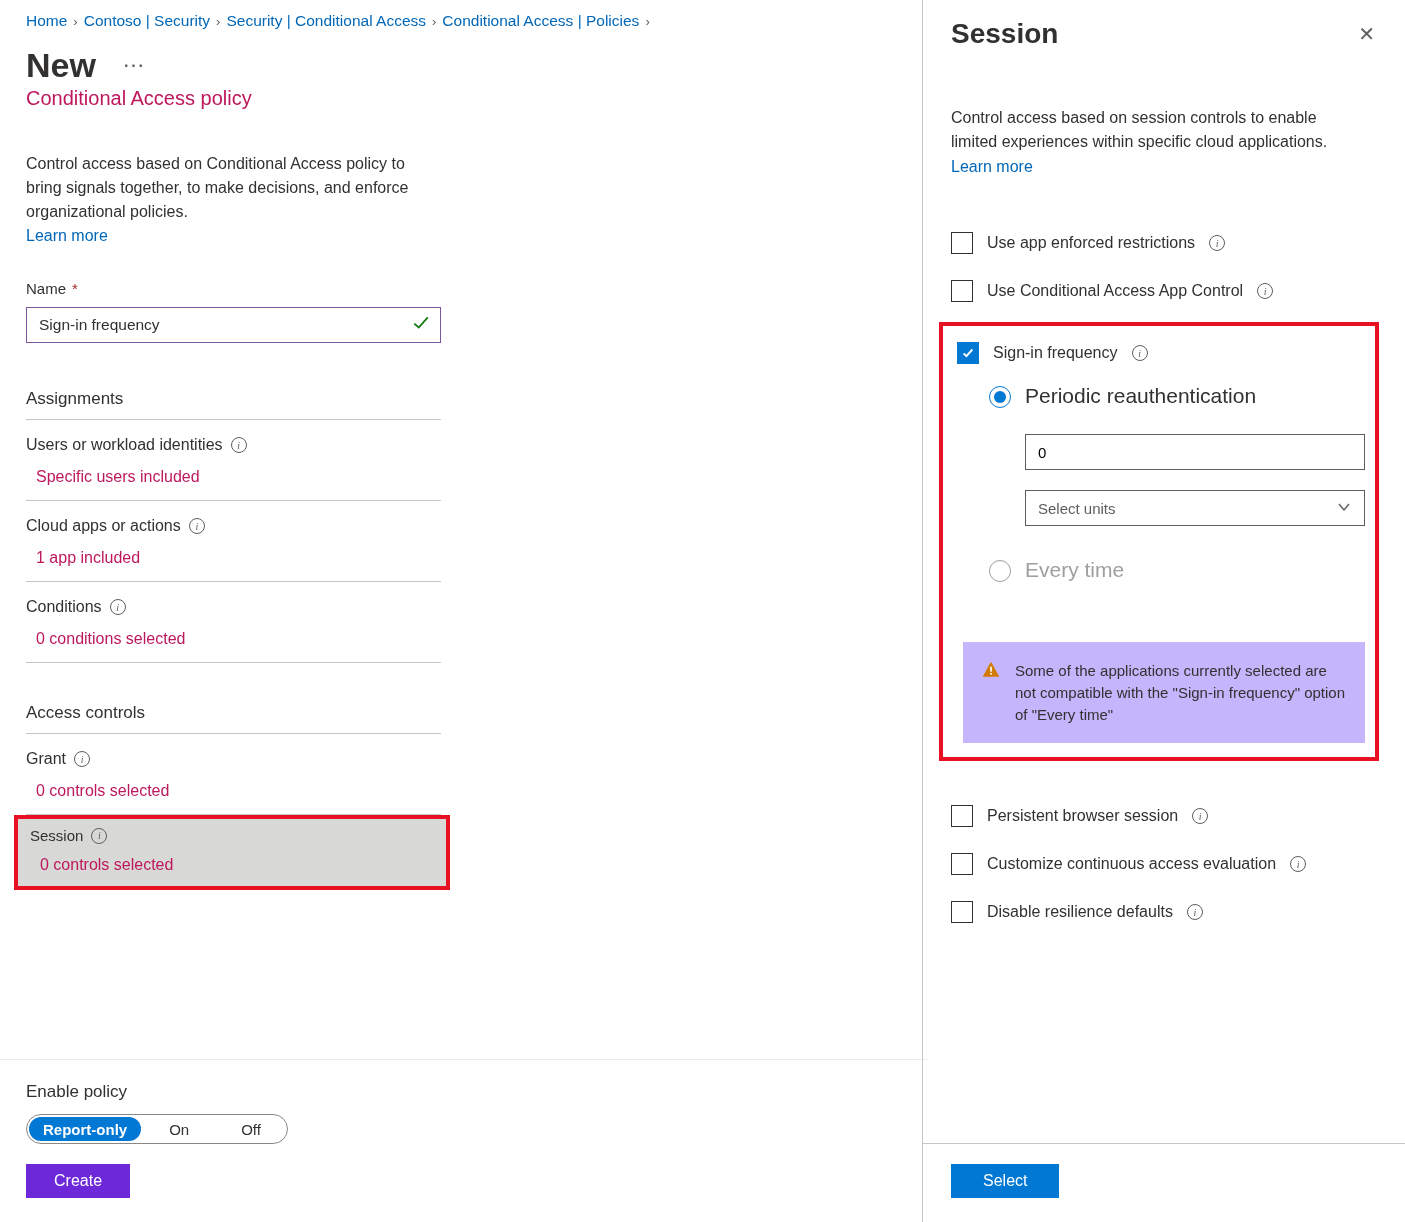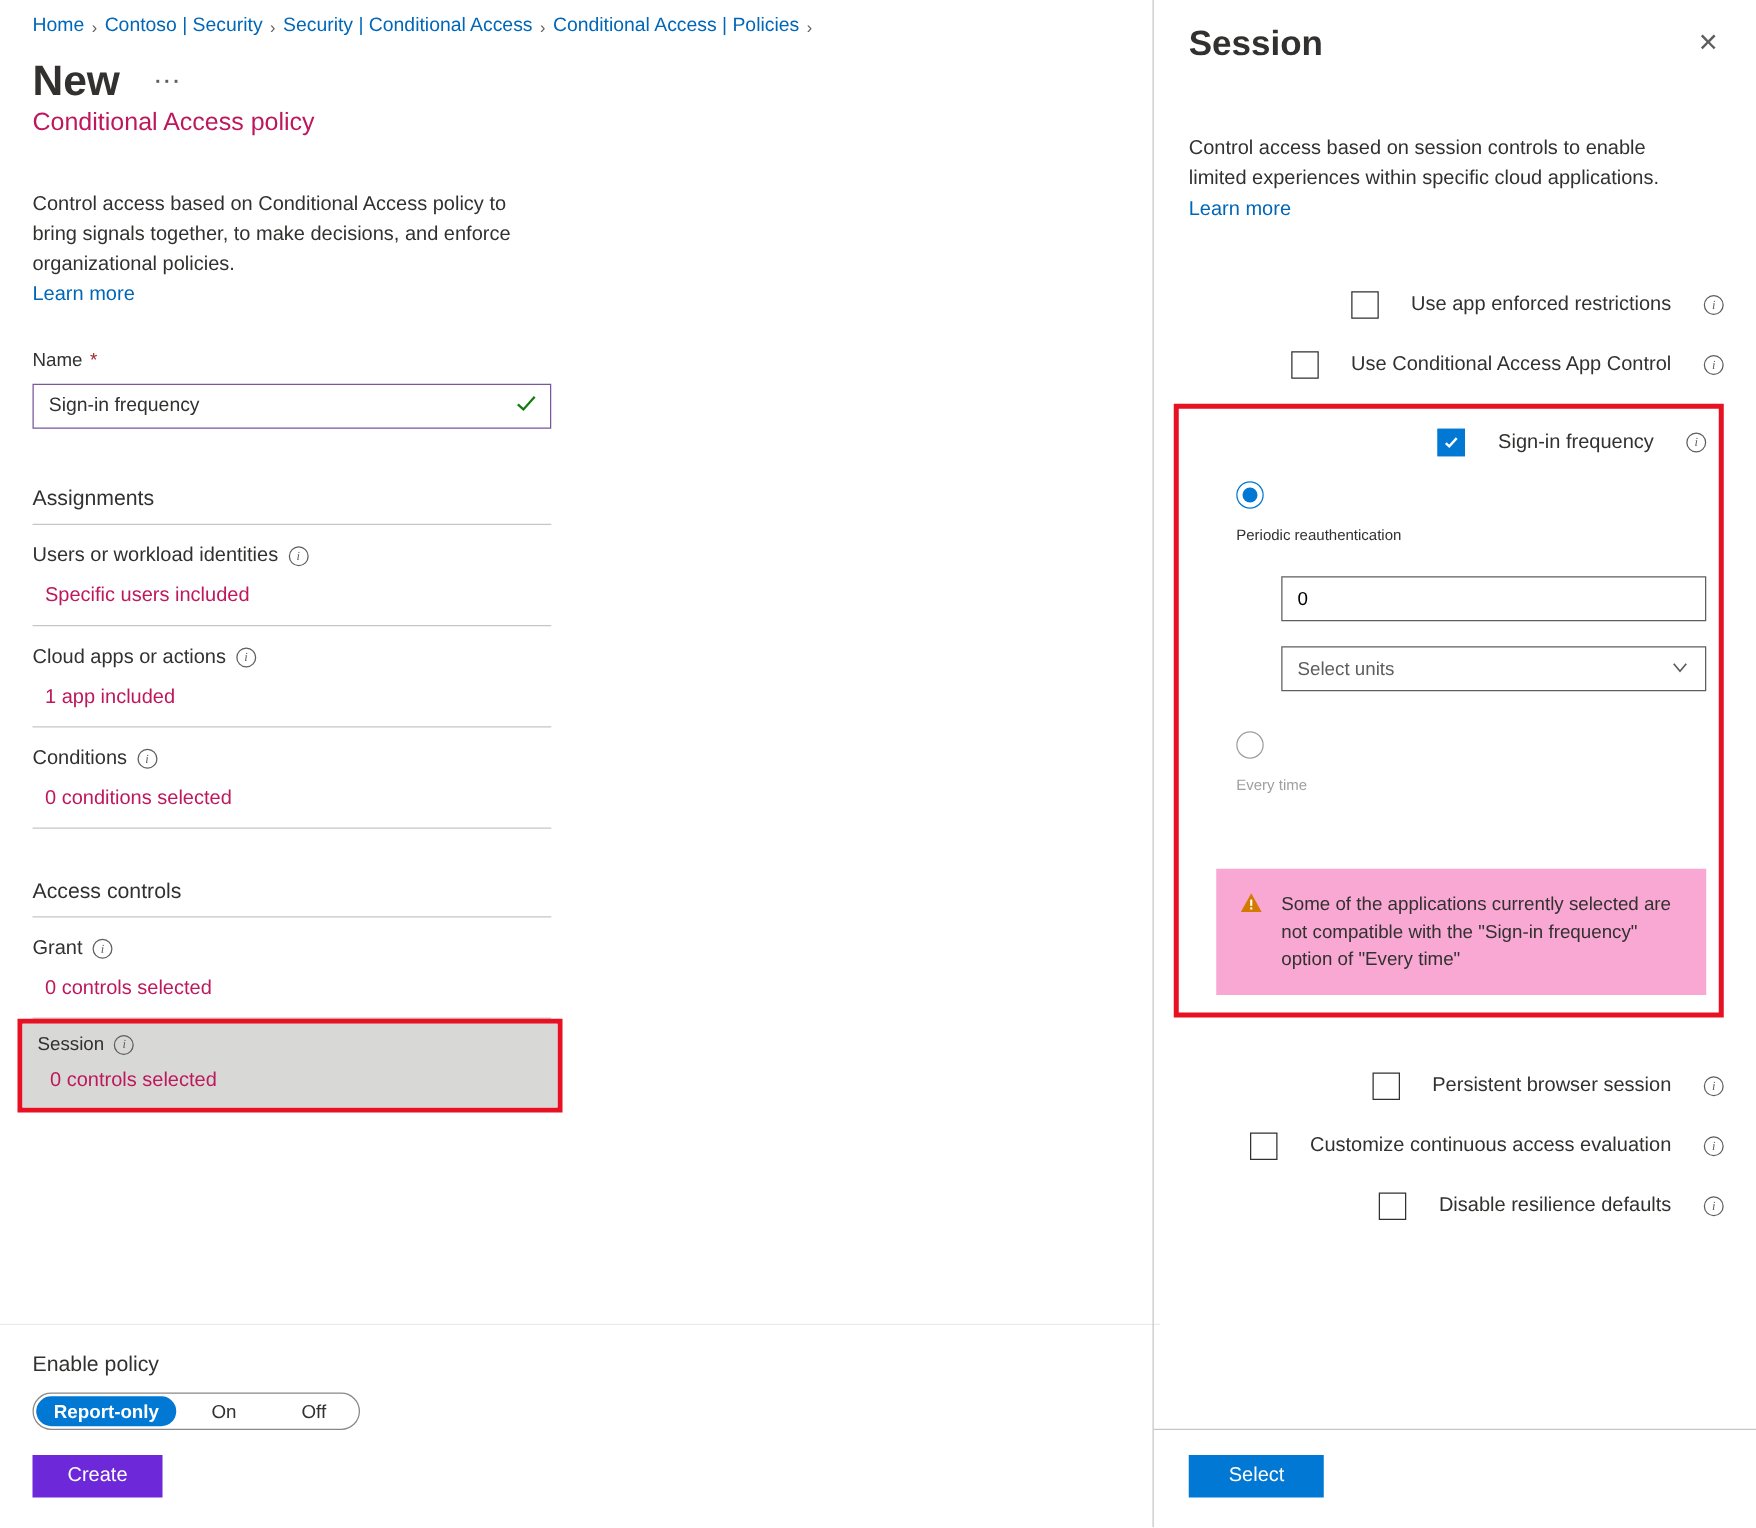--- a/index.html
+++ b/index.html
@@ -168,48 +168,46 @@
   }
   .panel-body {
     padding: 56px 26px 0 28px;
     flex:1;
     overflow:auto;
   }
   .panel-desc {
     font-size: 16px; line-height:1.5; max-width: 400px;
   }
   .opt-row {
-    display:flex; align-items:center; gap:26px;
+    display:flex; align-items:center; gap:14px;
     margin-top: 26px;
     font-size: 16px;
-    justify-content: flex-end;
   }
   .opt-row.first { margin-top: 56px; }
   .chk, .chk-checked {
     width:22px; height:22px; border:1px solid #323130;
     flex-shrink:0;
     display:inline-flex; align-items:center; justify-content:center;
     cursor:pointer;
   }
   .chk-checked {
     background:#0078d4; border-color:#0078d4; color:#fff;
   }
   .chk-checked svg { width:14px; height:14px; }
   .signin-box-outer {
     border: 4px solid #e81123;
     padding: 10px 10px 14px 10px;
     margin-left: -12px;
     margin-top: 20px;
   }
   .radio-row {
-    display:flex; align-items:flex-start; gap:14px;
+    display:flex; align-items:flex-end; gap:14px;
     margin-left: 36px;
     margin-top: 20px;
-    font-size:12px;
-    flex-direction:column;
+    font-size:21px;
   }
   .radio {
     width:22px; height:22px; border:1px solid #323130; border-radius:50%;
     display:inline-flex; align-items:center; justify-content:center;
     cursor:pointer;
     flex-shrink:0;
   }
   .radio.selected { border-color:#0078d4; }
   .radio.selected::after {
     content:""; width:12px; height:12px; background:#0078d4; border-radius:50%;
@@ -226,26 +224,26 @@
     font-size:15px; width:100%;
   }
   .select-input {
     height:36px; border:1px solid #605e5c; padding:0 12px;
     font-size:15px; width:100%;
     display:flex; align-items:center; justify-content:space-between;
     color:#605e5c; cursor:pointer;
   }
   .chev { font-size:14px; }
   .warning-box {
-    background:#f9a8d4;
+    background:#c4b5fd;
     display:flex;
     gap:14px;
     padding: 18px 18px;
     margin-top: 60px;
-    margin-left: 20px;
+    margin-left: 10px;
     font-size:15px;
     line-height:1.45;
   }
   .warn-icon {
     color:#d37b00;
     flex-shrink:0;
   }
   .warn-icon svg { width:20px; height:20px; }
   .panel-footer {
     border-top:1px solid #c8c6c4;

